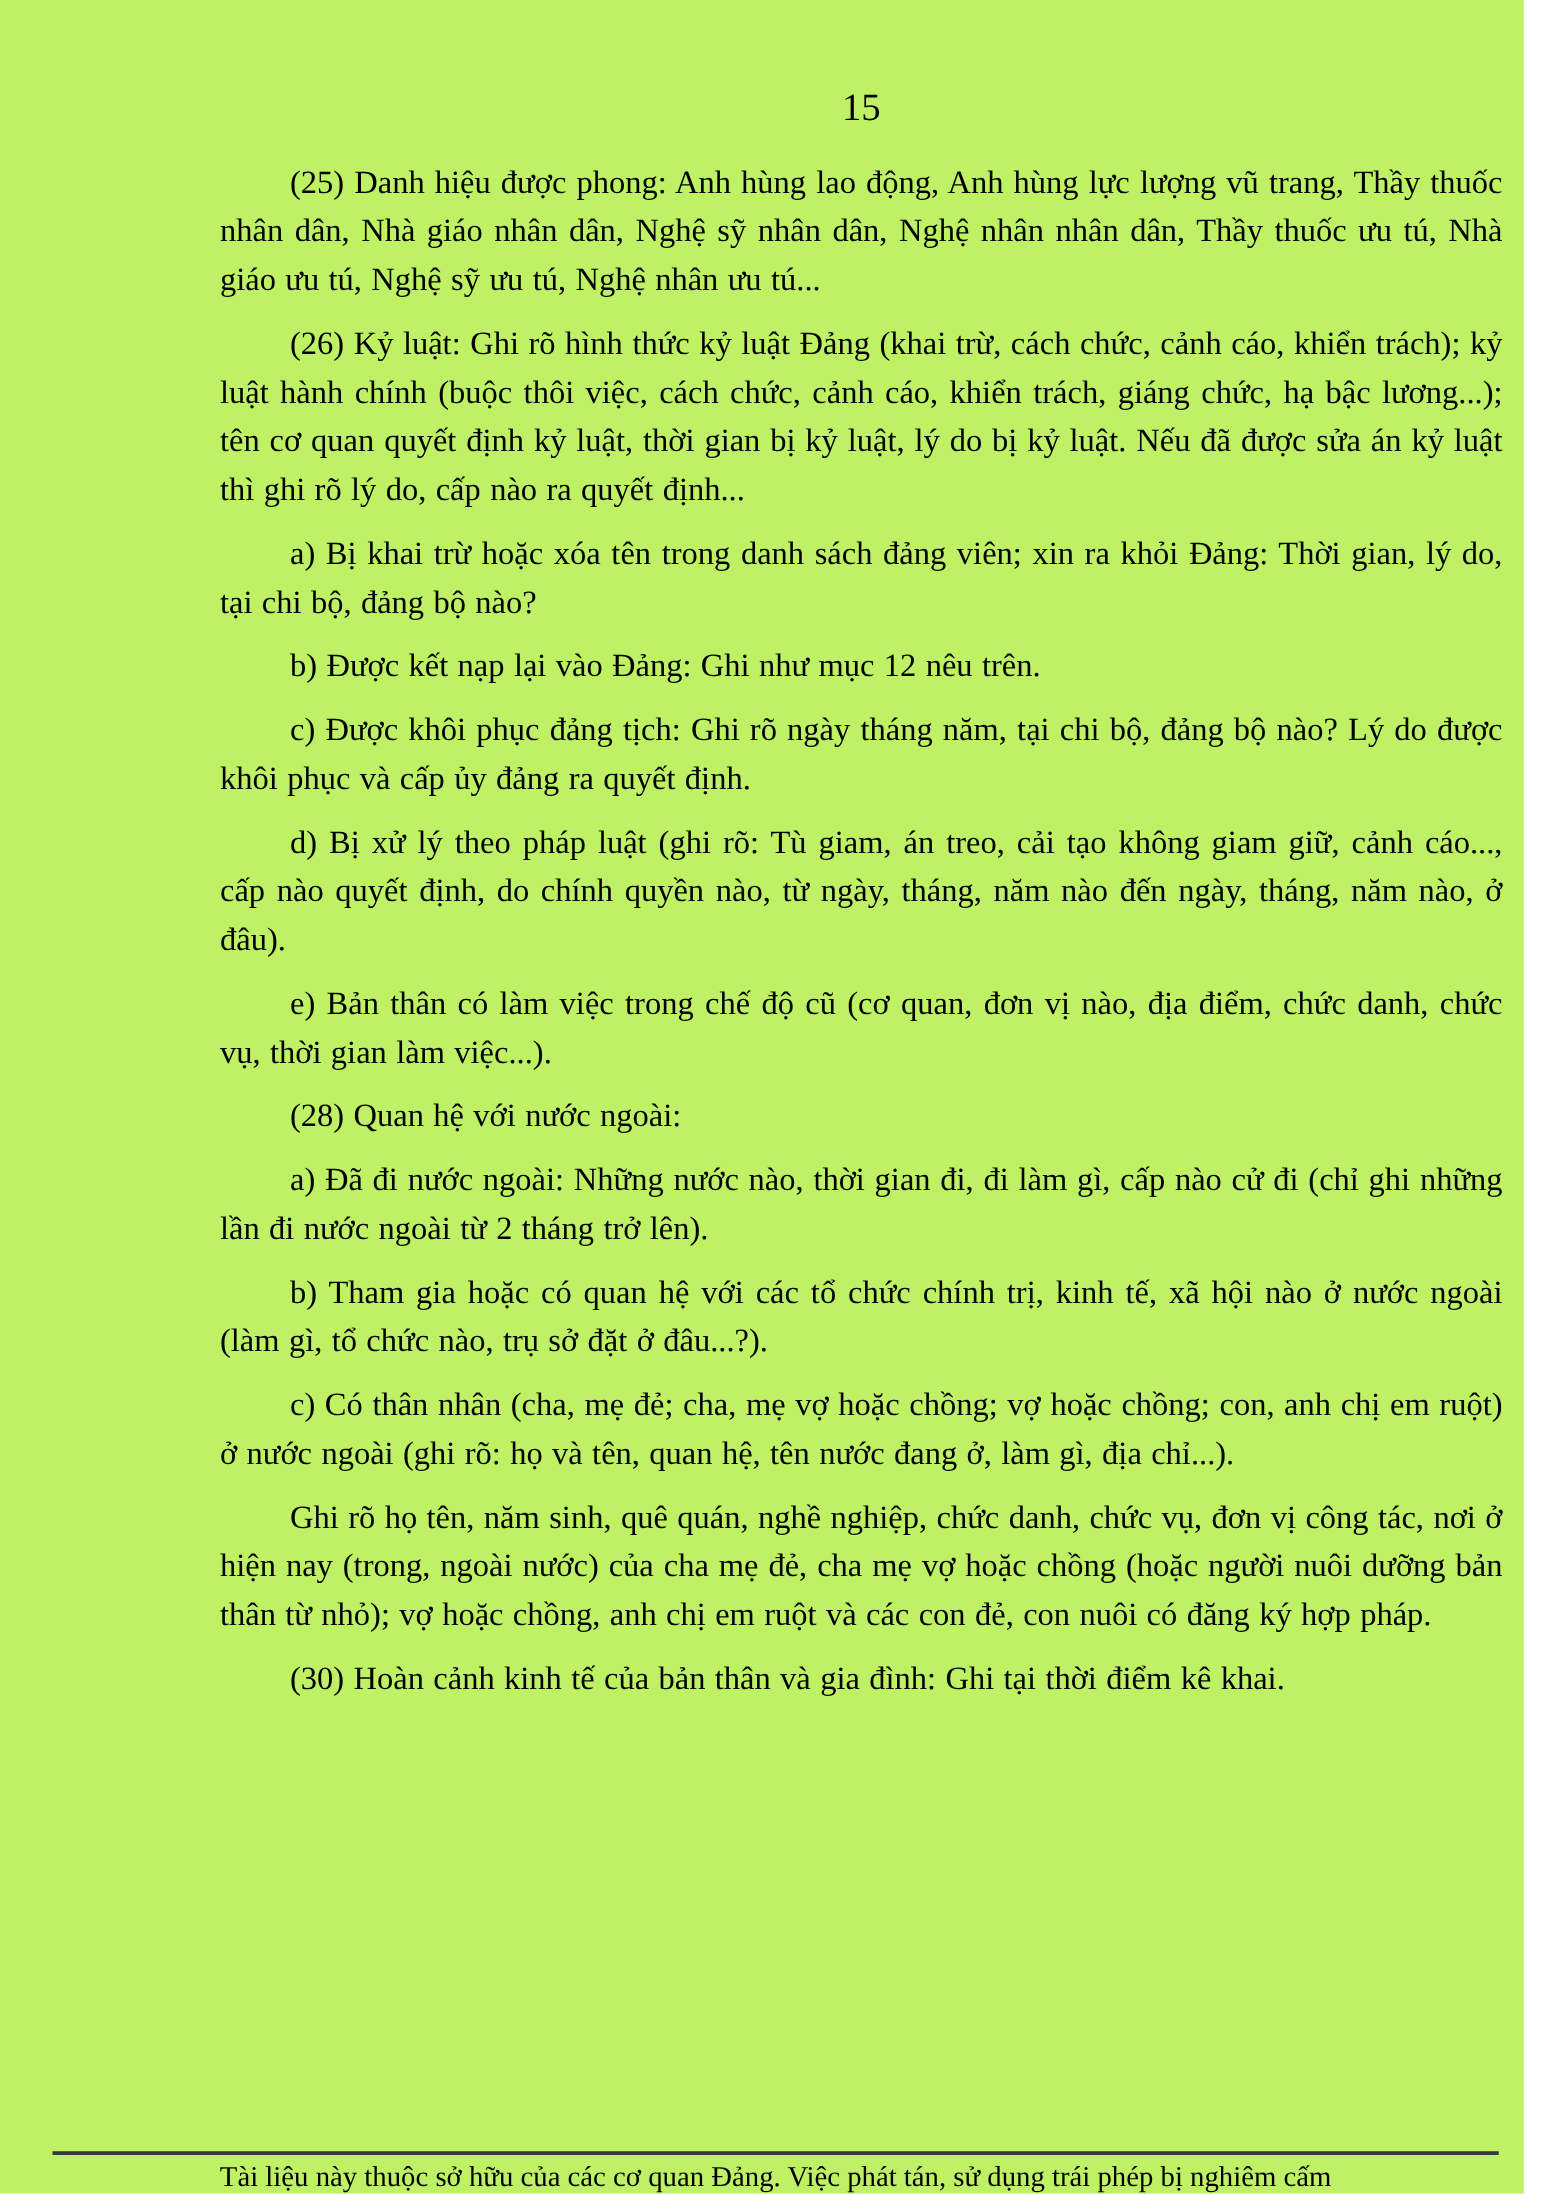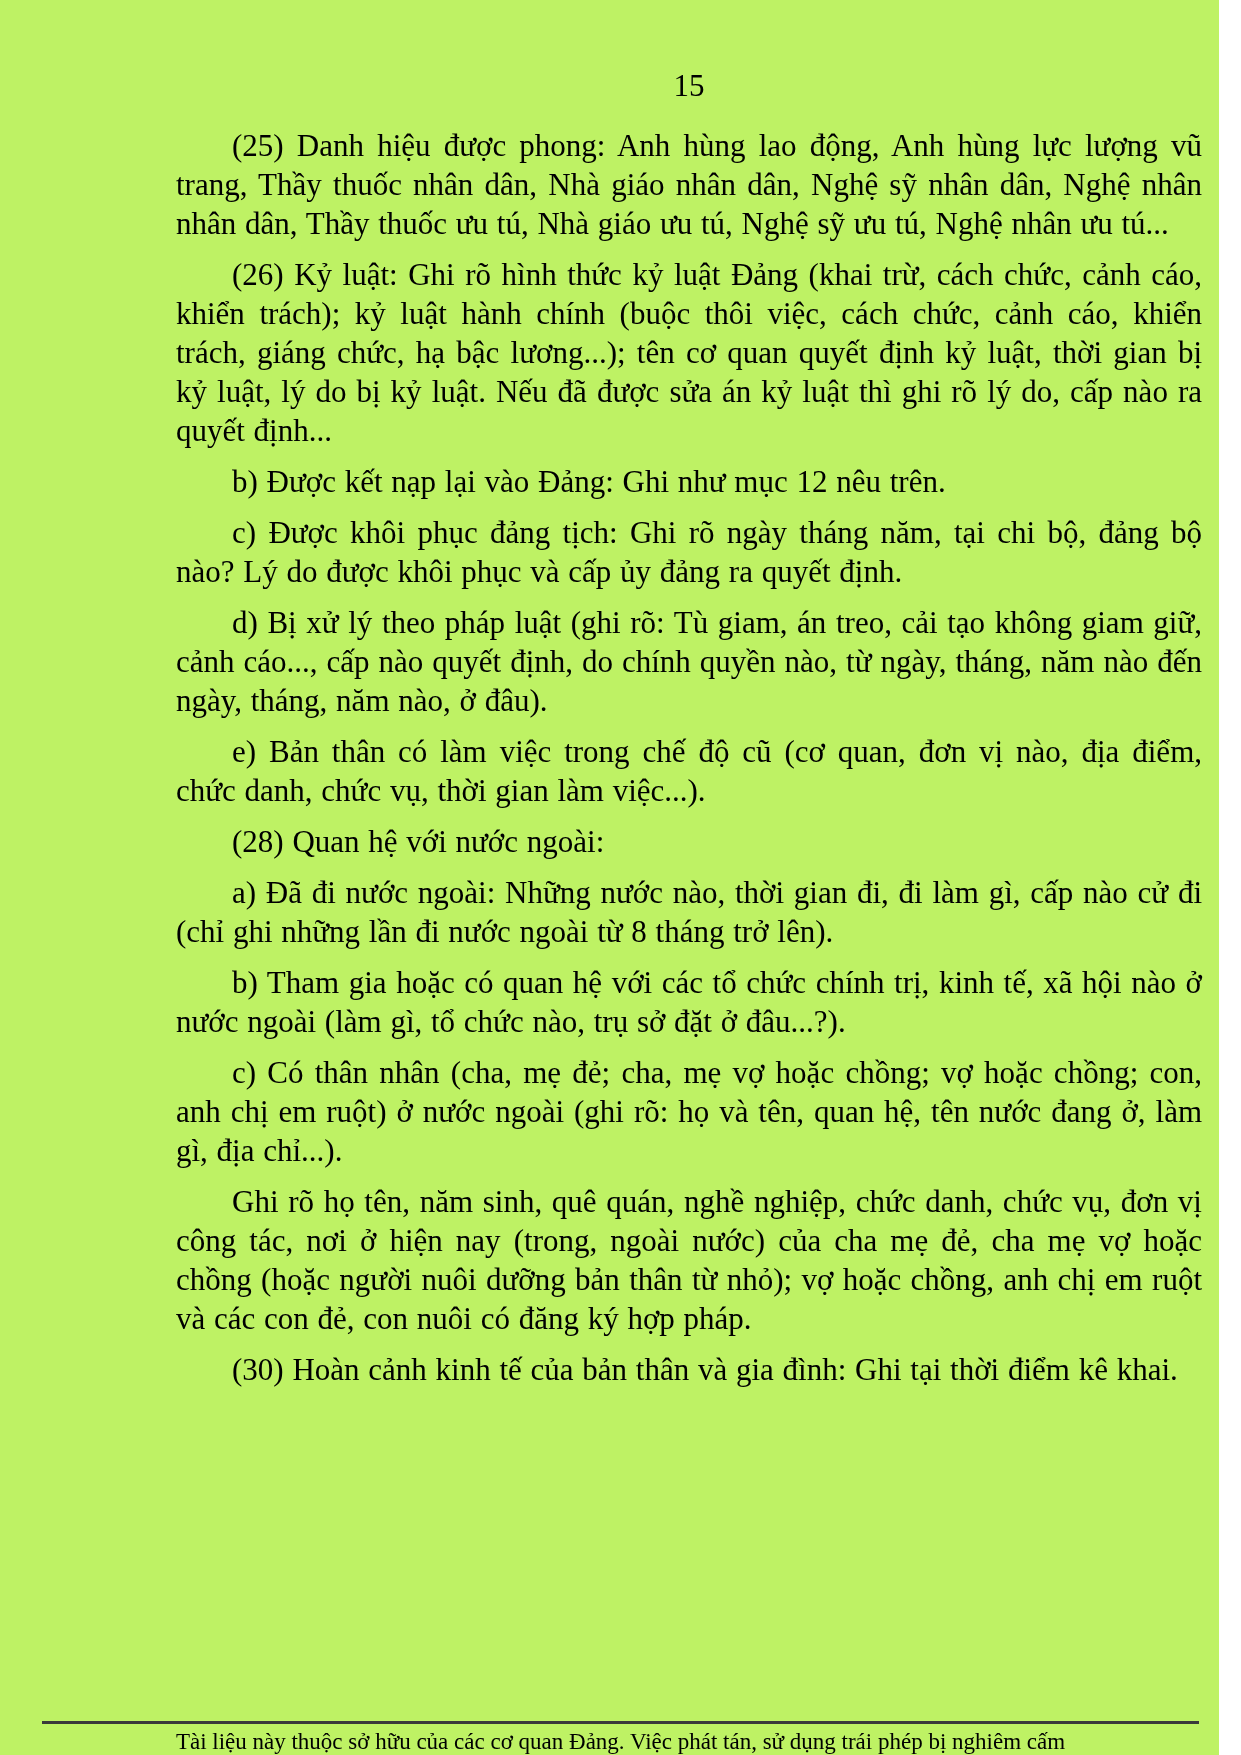--- a/index.html
+++ b/index.html
@@ -26,21 +26,21 @@
     line-height: 36px;
   }
   .content {
     position: absolute;
     top: 126px;
     left: 176px;
     width: 1026px;
   }
   .content p {
     margin: 0 0 12px 0;
-    font-size: 31px;
+    font-size: 26px;
     line-height: 39px;
     text-align: justify;
     text-indent: 56px;
     word-spacing: 1px;
   }
   .footer-rule {
     position: absolute;
     top: 1721px;
     left: 42px;
     width: 1157px;
@@ -61,26 +61,27 @@
 </head>
 <body>
 
 <div class="page">
 
   <div class="page-number">15</div>
 
   <div class="content">
     <p>(25) Danh hiệu được phong: Anh hùng lao động, Anh hùng lực lượng vũ trang, Thầy thuốc nhân dân, Nhà giáo nhân dân, Nghệ sỹ nhân dân, Nghệ nhân nhân dân, Thầy thuốc ưu tú, Nhà giáo ưu tú, Nghệ sỹ ưu tú, Nghệ nhân ưu tú...</p>
     <p>(26) Kỷ luật: Ghi rõ hình thức kỷ luật Đảng (khai trừ, cách chức, cảnh cáo, khiển trách); kỷ luật hành chính (buộc thôi việc, cách chức, cảnh cáo, khiển trách, giáng chức, hạ bậc lương...); tên cơ quan quyết định kỷ luật, thời gian bị kỷ luật, lý do bị kỷ luật. Nếu đã được sửa án kỷ luật thì ghi rõ lý do, cấp nào ra quyết định...</p>
+    <p>a) Bị khai trừ hoặc xóa tên trong danh sách đảng viên; xin ra khỏi Đảng: Thời gian, lý do, tại chi bộ, đảng bộ nào?</p>
     <p>b) Được kết nạp lại vào Đảng: Ghi như mục 12 nêu trên.</p>
     <p>c) Được khôi phục đảng tịch: Ghi rõ ngày tháng năm, tại chi bộ, đảng bộ nào? Lý do được khôi phục và cấp ủy đảng ra quyết định.</p>
     <p>d) Bị xử lý theo pháp luật (ghi rõ: Tù giam, án treo, cải tạo không giam giữ, cảnh cáo..., cấp nào quyết định, do chính quyền nào, từ ngày, tháng, năm nào đến ngày, tháng, năm nào, ở đâu).</p>
     <p>e) Bản thân có làm việc trong chế độ cũ (cơ quan, đơn vị nào, địa điểm, chức danh, chức vụ, thời gian làm việc...).</p>
     <p>(28) Quan hệ với nước ngoài:</p>
-    <p>a) Đã đi nước ngoài: Những nước nào, thời gian đi, đi làm gì, cấp nào cử đi (chỉ ghi những lần đi nước ngoài từ 8 tháng trở lên).</p>
+    <p>a) Đã đi nước ngoài: Những nước nào, thời gian đi, đi làm gì, cấp nào cử đi (chỉ ghi những lần đi nước ngoài từ 2 tháng trở lên).</p>
     <p>b) Tham gia hoặc có quan hệ với các tổ chức chính trị, kinh tế, xã hội nào ở nước ngoài (làm gì, tổ chức nào, trụ sở đặt ở đâu...?).</p>
     <p>c) Có thân nhân (cha, mẹ đẻ; cha, mẹ vợ hoặc chồng; vợ hoặc chồng; con, anh chị em ruột) ở nước ngoài (ghi rõ: họ và tên, quan hệ, tên nước đang ở, làm gì, địa chỉ...).</p>
     <p>Ghi rõ họ tên, năm sinh, quê quán, nghề nghiệp, chức danh, chức vụ, đơn vị công tác, nơi ở hiện nay (trong, ngoài nước) của cha mẹ đẻ, cha mẹ vợ hoặc chồng (hoặc người nuôi dưỡng bản thân từ nhỏ); vợ hoặc chồng, anh chị em ruột và các con đẻ, con nuôi có đăng ký hợp pháp.</p>
     <p>(30) Hoàn cảnh kinh tế của bản thân và gia đình: Ghi tại thời điểm kê khai.</p>
   </div>
 
   <div class="footer-rule"></div>
 
   <div class="footer-text">Tài liệu này thuộc sở hữu của các cơ quan Đảng. Việc phát tán, sử dụng trái phép bị nghiêm cấm</div>
 

